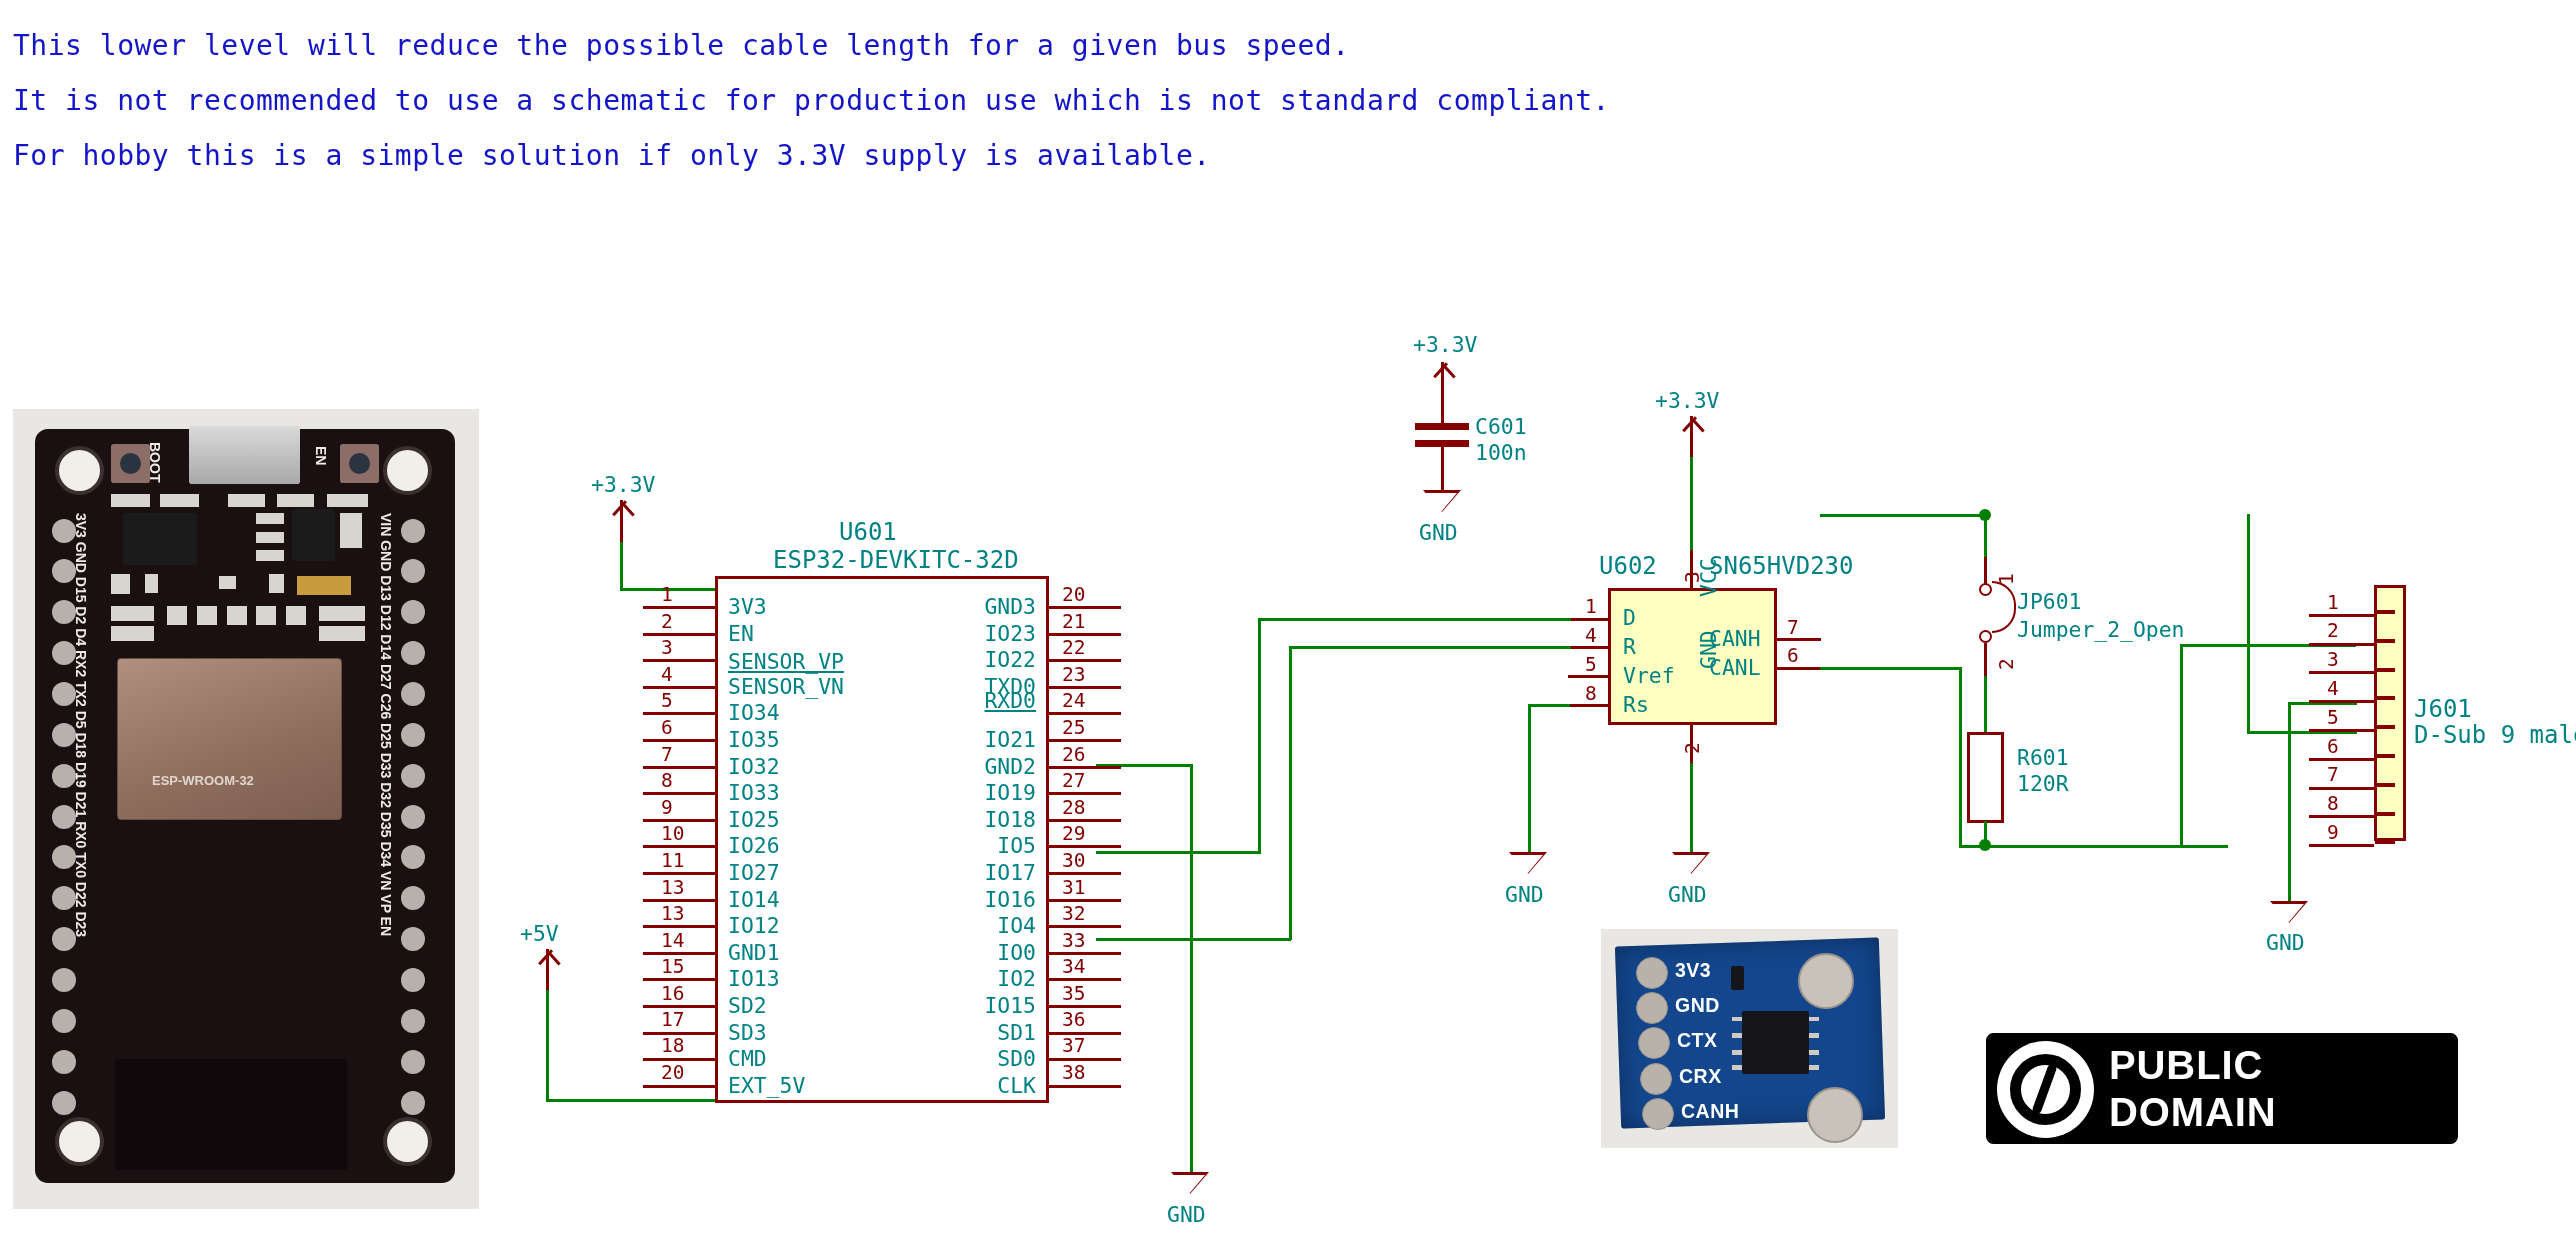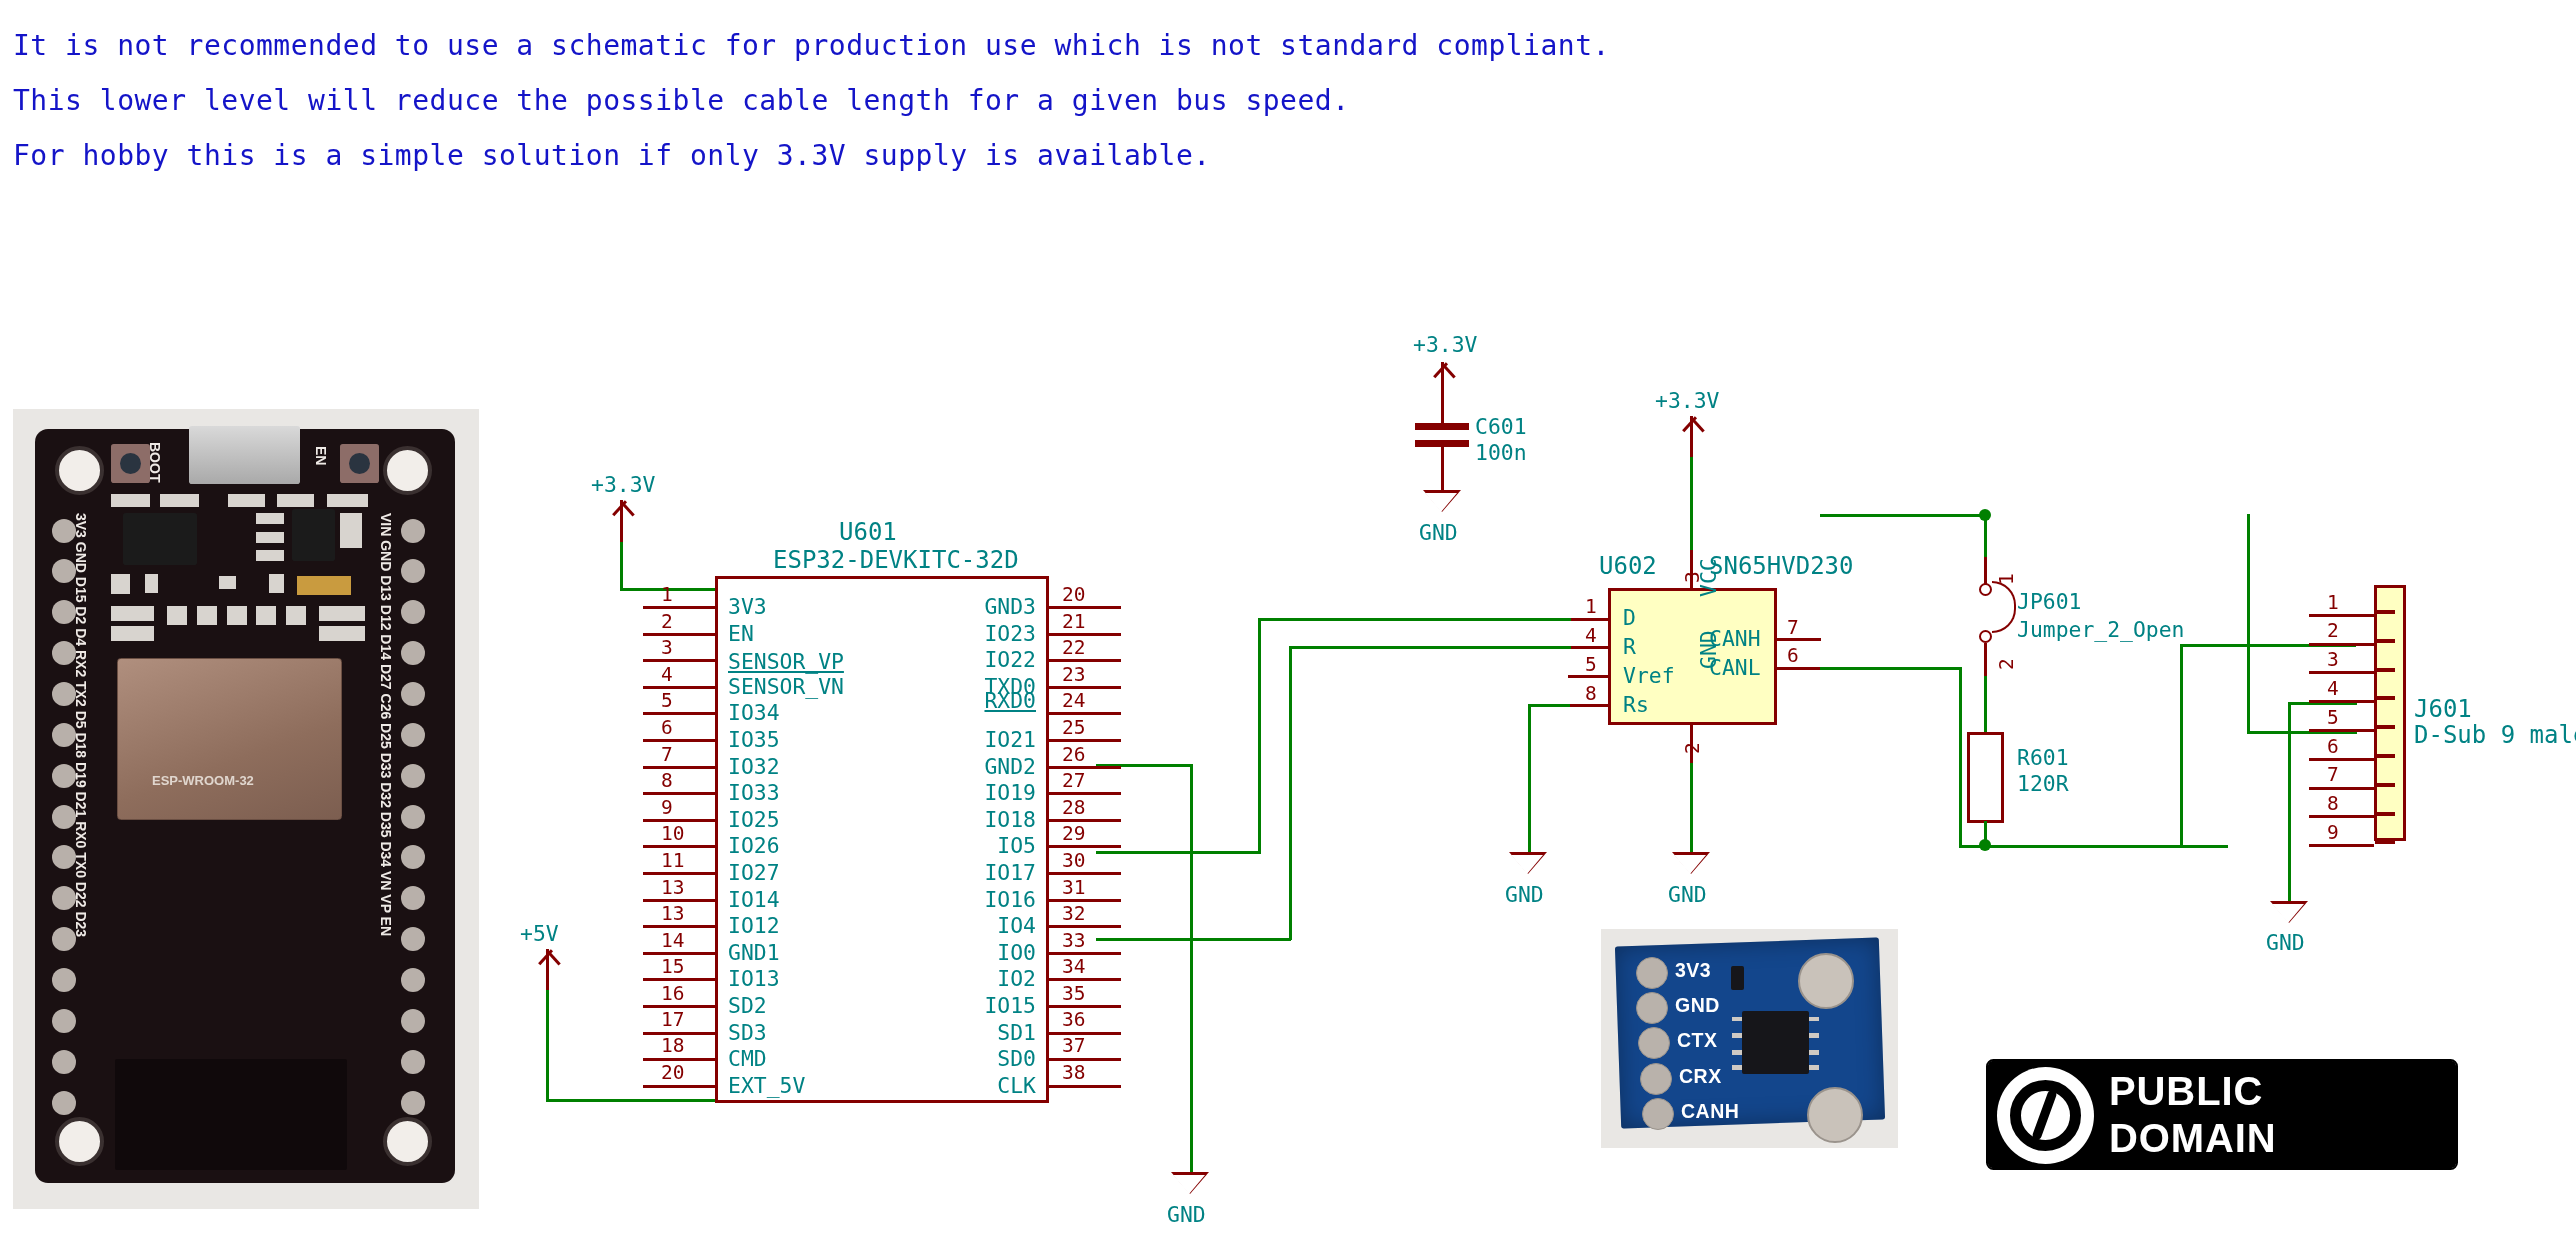--- a/index.html
+++ b/index.html
@@ -90,39 +90,39 @@
            box-shadow:inset 0 0 24px rgba(0,0,0,.35);}
   .bsilk{position:absolute;color:#ffffff;font-size:19.5px;font-weight:bold;white-space:nowrap;
          font-family:"Liberation Sans",sans-serif;letter-spacing:0.5px;}
   .bpad{position:absolute;border-radius:50%;background:#b9b2ab;border:1.9px solid #9a938c;}
   .bhole{position:absolute;border-radius:50%;background:#c9c2ba;border:2.8px solid #9a938c;}
   .soic{position:absolute;background:#16161a;border-radius:1.9px;}
   .soic .leg{position:absolute;background:#cfcac4;width:10.2px;height:4.6px;}
 
   
   #pd-badge{position:absolute;left:1986px;top:1033px;width:472px;height:111px;
-            border:2.8px solid #000;border-radius:7.4px;background:#fff;box-sizing:border-box;margin-top:26px;}
+            border:2.8px solid #000;border-radius:7.4px;background:#fff;box-sizing:border-box;}
   #pd-badge .blk{position:absolute;left:0;top:0;right:0;bottom:0;background:#000;
                  border-radius:4.6px;}
   #pd-badge .zero{position:absolute;left:9.3px;top:5.6px;width:97px;height:97px;
                   border-radius:50%;background:#fff;}
   #pd-badge .zero .ring{position:absolute;left:13px;top:13px;width:71px;height:71px;
                   border-radius:50%;border:11px solid #000;box-sizing:border-box;}
   #pd-badge .zero .slash{position:absolute;left:43px;top:22px;width:9.3px;height:52px;
                   background:#000;transform:rotate(20deg);border-radius:4.6px;}
   #pd-badge .pdtext{position:absolute;left:121px;top:7.4px;color:#fff;
                   font-family:"Liberation Sans",sans-serif;font-weight:bold;
                   font-size:40px;line-height:47px;letter-spacing:0.9px;}
 </style>
 </head>
 <body>
 
 <div id="notes">
+  <div class="note gap">This lower level will reduce the possible cable length for a given bus speed.</div>
   <div class="note gap">It is not recommended to use a schematic for production use which is not standard compliant.</div>
-  <div class="note gap">This lower level will reduce the possible cable length for a given bus speed.</div>
   <div class="note gap">For hobby this is a simple solution if only 3.3V supply is available.</div>
 </div>
 
 <div class="photo" id="esp-photo">
   <div class="pcb" style="left:22px;top:20.4px;width:420px;height:754px;"></div>
 
   <div class="hole" style="left:42px;top:37px;width:41px;height:41px;"></div>
   <div class="hole" style="left:370px;top:37px;width:41px;height:41px;"></div>
   <div class="hole" style="left:42px;top:708px;width:41px;height:41px;"></div>
   <div class="hole" style="left:370px;top:708px;width:41px;height:41px;"></div>

